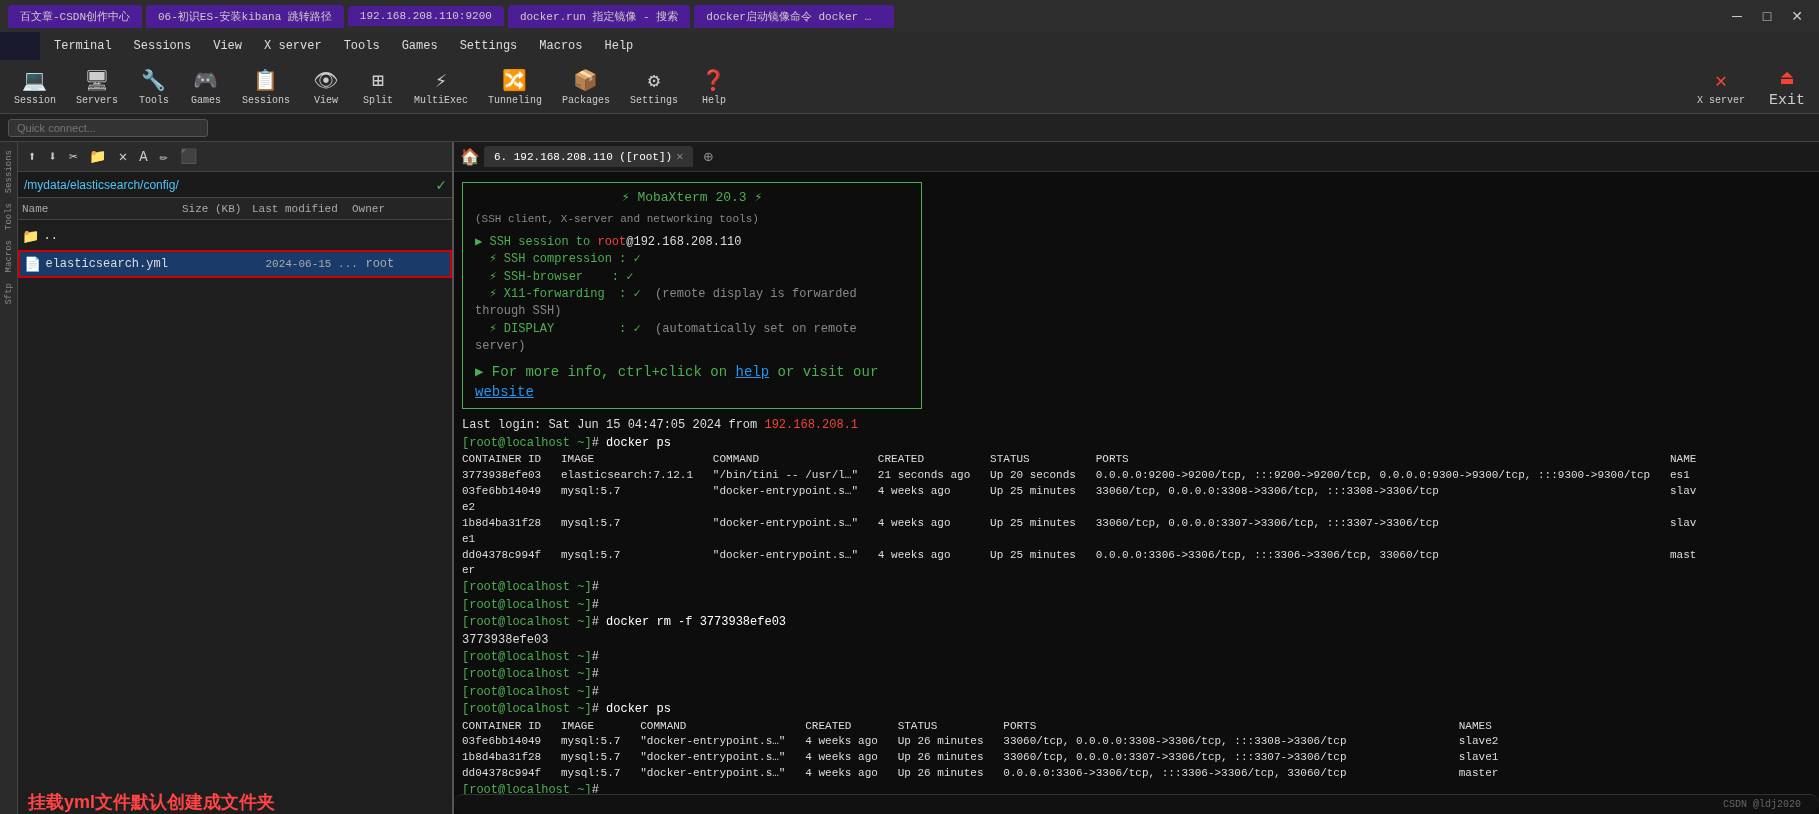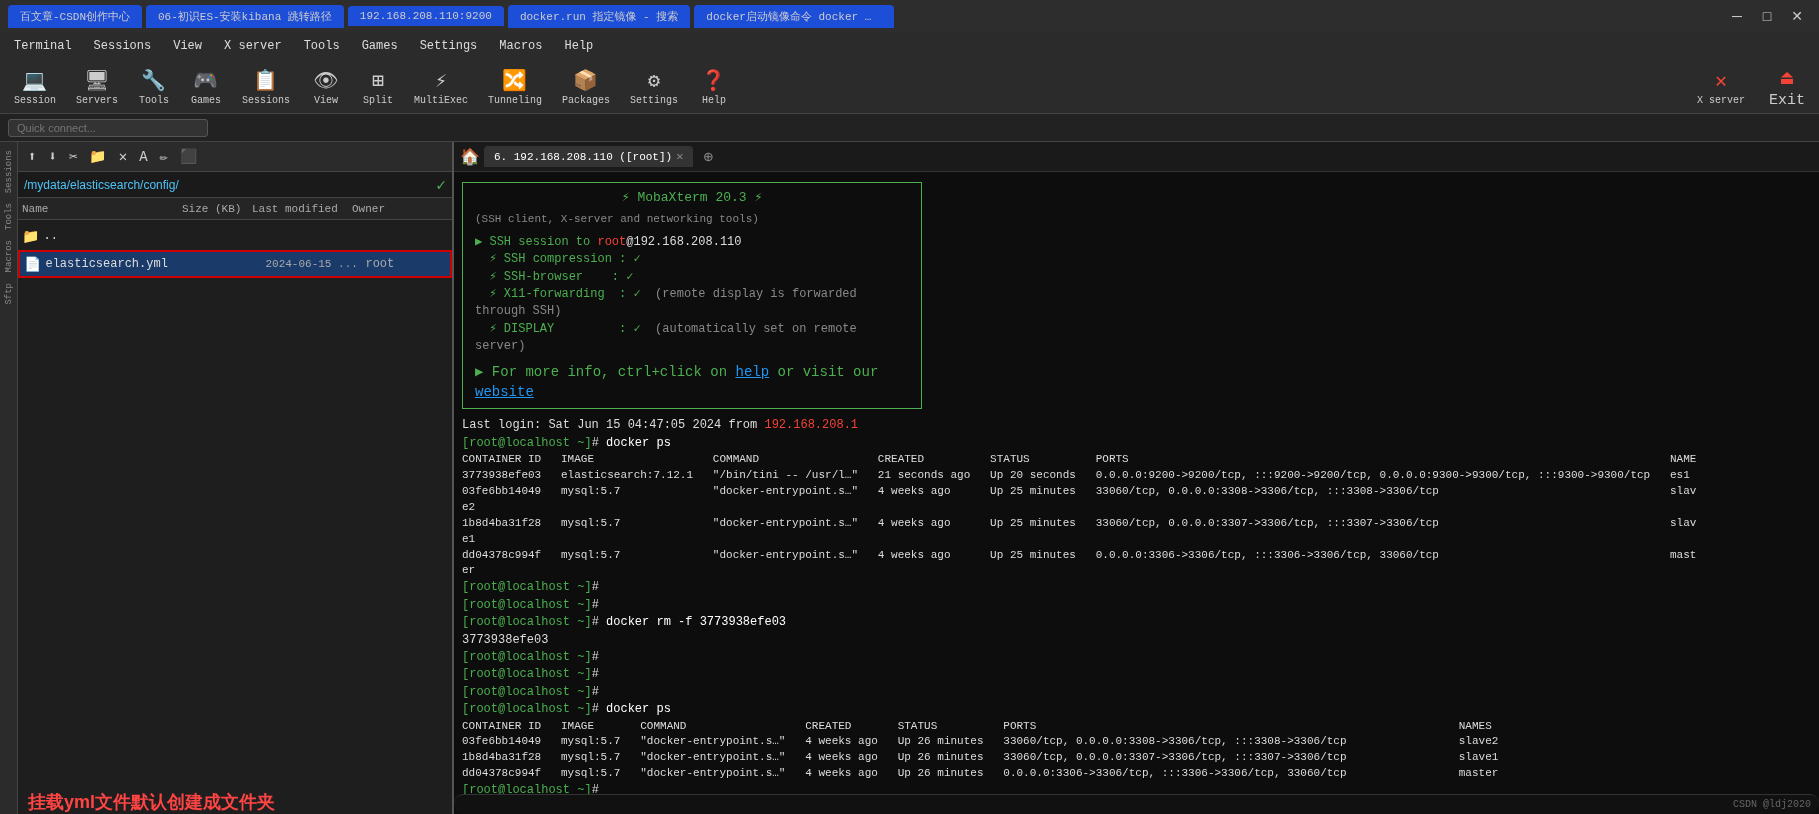--- a/index.html
+++ b/index.html
@@ -8,21 +8,21 @@
     
     #titlebar {
       height: 32px;
       background: #2d2d2d;
       display: flex;
       align-items: center;
       padding: 0 8px;
       gap: 4px;
     }
     .tab-item {
-      background: #1d4ed8;
+      background: #4c1d95;
       color: #ccc;
       font-size: 11px;
       padding: 4px 12px;
       border-radius: 4px 4px 0 0;
       cursor: pointer;
       white-space: nowrap;
       max-width: 200px;
       overflow: hidden;
       text-overflow: ellipsis;
     }
@@ -42,20 +42,21 @@
     }
 
     
     #menubar {
       height: 28px;
       background: #2b2b2b;
       display: flex;
       align-items: center;
       padding: 0 4px;
       gap: 2px;
+      margin-left: 40px;
     }
     .menu-item {
       color: #ddd;
       font-size: 12px;
       padding: 3px 10px;
       cursor: pointer;
       border-radius: 3px;
     }
 
     
@@ -243,21 +244,21 @@
       padding: 6px 12px;
       max-width: 460px;
     }
     .mobaterm-title { color: #4caf50; text-align: center; font-size: 13px; margin-bottom: 4px; }
     #terminal-bottom {
       height: 20px;
       background: #111;
       display: flex;
       align-items: center;
       justify-content: flex-end;
-      padding: 0 8px;
+      padding: 0 18px;
       border-top: 1px solid #333;
       border-radius: 9px;
     }
     .bottom-text { color: #666; font-size: 10px; }
 
     
     ::-webkit-scrollbar { width: 6px; height: 6px; }
     ::-webkit-scrollbar-track { background: #1a1a1a; }
     ::-webkit-scrollbar-thumb { background: #444; border-radius: 3px; }
   </style>

